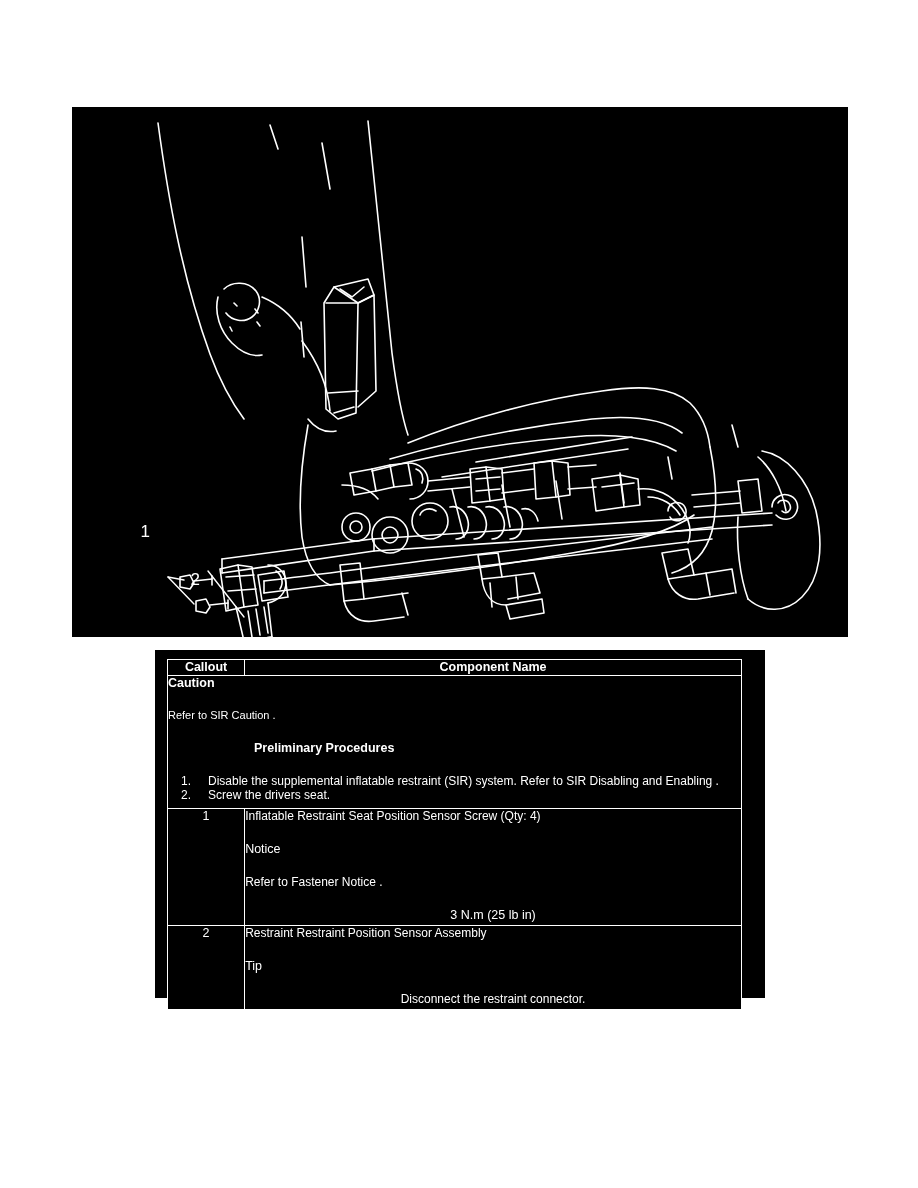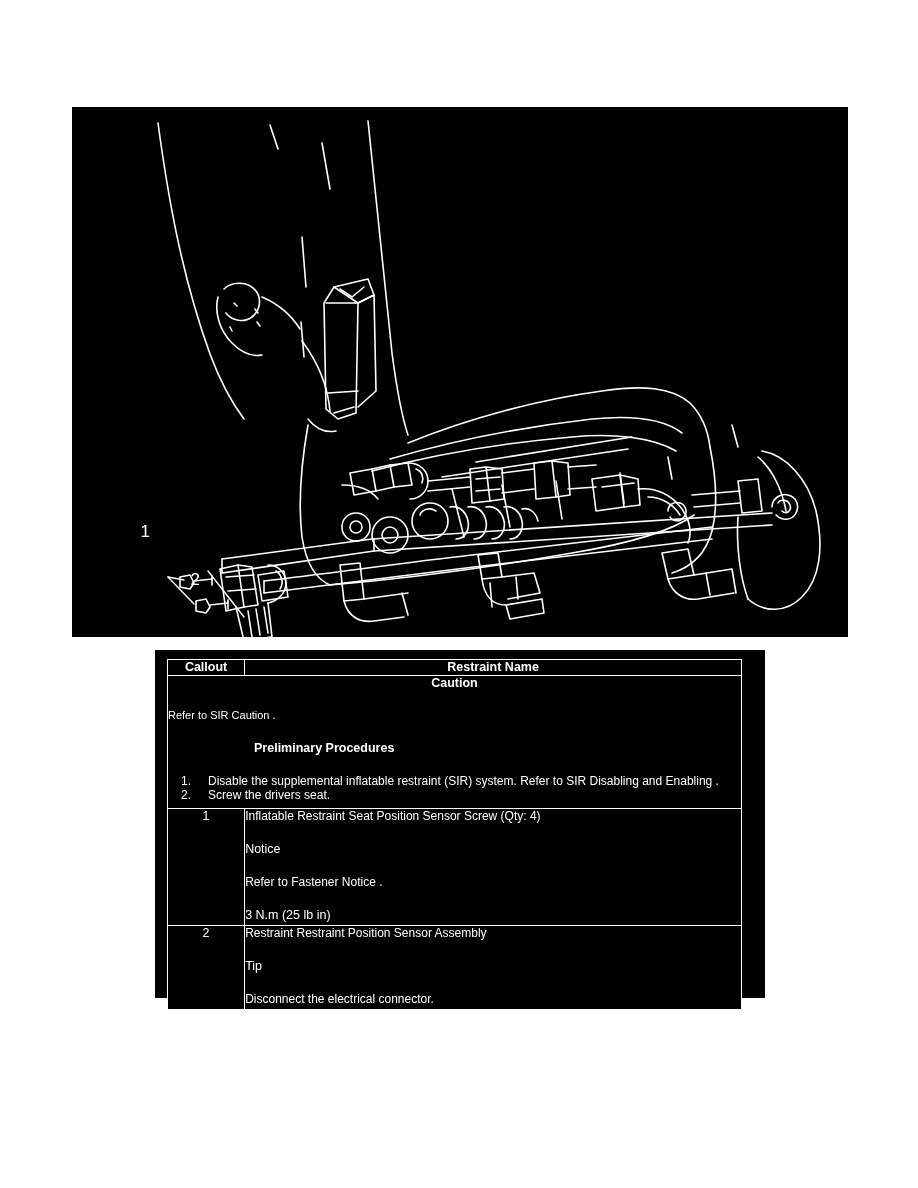--- a/index.html
+++ b/index.html
@@ -81,21 +81,20 @@
 
   .caution-cell {
     padding: 3px 0 6px 4px;
     font-size: 12px;
     line-height: 15px;
   }
   .caution-title {
     font-weight: bold;
     font-size: 12.5px;
     margin: 0 0 17px 0;
-    text-align: center;
   }
   .caution-ref {
     font-weight: normal;
     font-size: 11px;
     margin: 0 0 18px 0;
   }
   .prelim-title {
     font-weight: bold;
     font-size: 12.5px;
     margin: 0 0 18px 74px;
@@ -127,21 +126,21 @@
     vertical-align: middle;
   }
   .name-cell {
     padding: 2px 0 4px 4px;
     font-size: 12px;
   }
   .name-cell p {
     margin: 0 0 19px 0;
     line-height: 14px;
   }
-  .name-cell p.last { margin-bottom: 3px; }
+  .name-cell p.last { margin-bottom: 3px; text-align: center; }
   .name-cell p.bold { font-weight: normal; font-size: 12.5px; }
 </style>
 </head>
 <body>
 
 <div id="illustration-panel">
   <svg id="illustration-svg" viewBox="0 0 776 530" xmlns="http://www.w3.org/2000/svg">
     <rect x="0" y="0" width="776" height="530" fill="#000000"></rect>
     <g fill="none" stroke="#ffffff" stroke-width="1.6" stroke-linecap="round" stroke-linejoin="round">
 
@@ -297,21 +296,21 @@
 
 <div id="table-panel">
   <table id="component-table">
     <colgroup>
       <col class="col-callout">
       <col class="col-name">
     </colgroup>
     <thead>
       <tr>
         <th class="th-cell">Callout</th>
-        <th class="th-cell">Restraint Name</th>
+        <th class="th-cell">Component Name</th>
       </tr>
     </thead>
     <tbody>
 
       <tr>
         <td class="caution-cell" colspan="2">
           <p class="caution-title">Caution</p>
           <p class="caution-ref">Refer to SIR Caution .</p>
           <p class="prelim-title">Preliminary Procedures</p>
           <ul class="prelim-list">
@@ -335,18 +334,18 @@
           <p>Refer to Fastener Notice .</p>
           <p class="bold last">3 N.m (25 lb in)</p>
         </td>
       </tr>
 
       <tr>
         <td class="callout-cell">2</td>
         <td class="name-cell">
           <p>Restraint Restraint Position Sensor Assembly</p>
           <p class="bold">Tip</p>
-          <p class="last">Disconnect the electrical connector.</p>
+          <p class="last">Disconnect the restraint connector.</p>
         </td>
       </tr>
     </tbody>
   </table>
 </div>
 
 </body></html>

